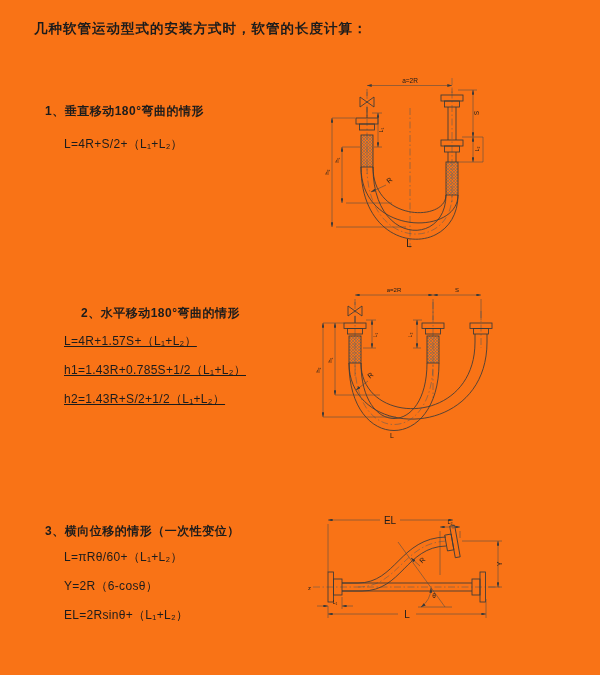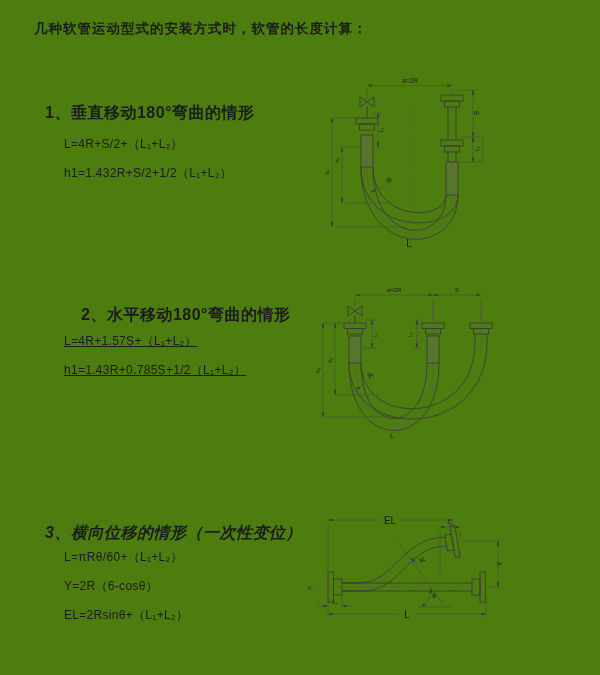--- a/index.html
+++ b/index.html
@@ -1,50 +1,50 @@
 <!DOCTYPE html>
 <html><head>
 <meta charset="utf-8">
 <style>
   html,body{margin:0;padding:0;background:#ffffff;}
   .page{
-    position:relative;width:600px;height:675px;background:#4d7c0f;
+    position:relative;width:600px;height:675px;background:#f97316;
     font-family:"Liberation Sans","DejaVu Sans",sans-serif;color:#1c1c1c;overflow:hidden;
   }
   .abs{position:absolute;}
   .title{font-size:13.5px;font-weight:bold;letter-spacing:1px;}
-  .heading{font-size:16px;font-weight:bold;letter-spacing:0.5px;}
+  .heading{font-size:12px;font-weight:bold;letter-spacing:0.5px;}
   .formulas{font-size:12px;line-height:29px;letter-spacing:0.3px;white-space:nowrap;}
   svg{display:block;}
   svg text{font-family:"Liberation Sans","DejaVu Sans",sans-serif;fill:#1c1c1c;stroke:none;}
   .draw{stroke:#3a3a3a;stroke-width:0.85;fill:none;}
   .dim{stroke:#4a4a4a;stroke-width:0.55;fill:none;}
   .cl{stroke:#5a5a5a;stroke-width:0.55;fill:none;stroke-dasharray:7 2.5 1.5 2.5;}
   .hatchbox{fill:url(#braid);stroke:#3a3a3a;stroke-width:0.85;}
 </style>
 </head>
 <body>
 
 <div class="page">
 
   <div class="abs title" style="left:34px;top:20px;">几种软管运动型式的安装方式时，软管的长度计算：</div>
 
   <div class="abs heading" style="left:45px;top:103px;">1、垂直移动180°弯曲的情形</div>
   <div class="abs formulas" style="left:64px;top:130px;">
     <div>L=4R+S/2+（L₁+L₂）</div>
-    <div>h1=1.432R+S/2+1/2（L₁+L₂）</div>
   </div>
 
   <div class="abs heading" style="left:45px;top:305px;margin-left:36px;">2、水平移动180°弯曲的情形</div>
   <div class="abs formulas" style="left:64px;top:327px;text-decoration:underline;">
     <div>L=4R+1.57S+（L₁+L₂）</div>
     <div>h1=1.43R+0.785S+1/2（L₁+L₂）</div>
+    <div>h2=1.43R+S/2+1/2（L₁+L₂）</div>
   </div>
 
-  <div class="abs heading" style="left:45px;top:523px;font-style:italic;">3、横向位移的情形（一次性变位）</div>
+  <div class="abs heading" style="left:45px;top:523px;">3、横向位移的情形（一次性变位）</div>
   <div class="abs formulas" style="left:64px;top:543px;">
     <div>L=πRθ/60+（L₁+L₂）</div>
     <div>Y=2R（6-cosθ）</div>
     <div>EL=2Rsinθ+（L₁+L₂）</div>
   </div>
 
   <svg class="abs" style="left:310px;top:70px;" width="210" height="185" viewBox="0 0 210 185">
     <defs>
       <marker id="ah" viewBox="0 0 10 6" refX="9.5" refY="3" markerWidth="9" markerHeight="5.4" orient="auto-start-reverse">
           <path d="M0,0 L10,3 L0,6 Z" fill="#3a3a3a"></path>

